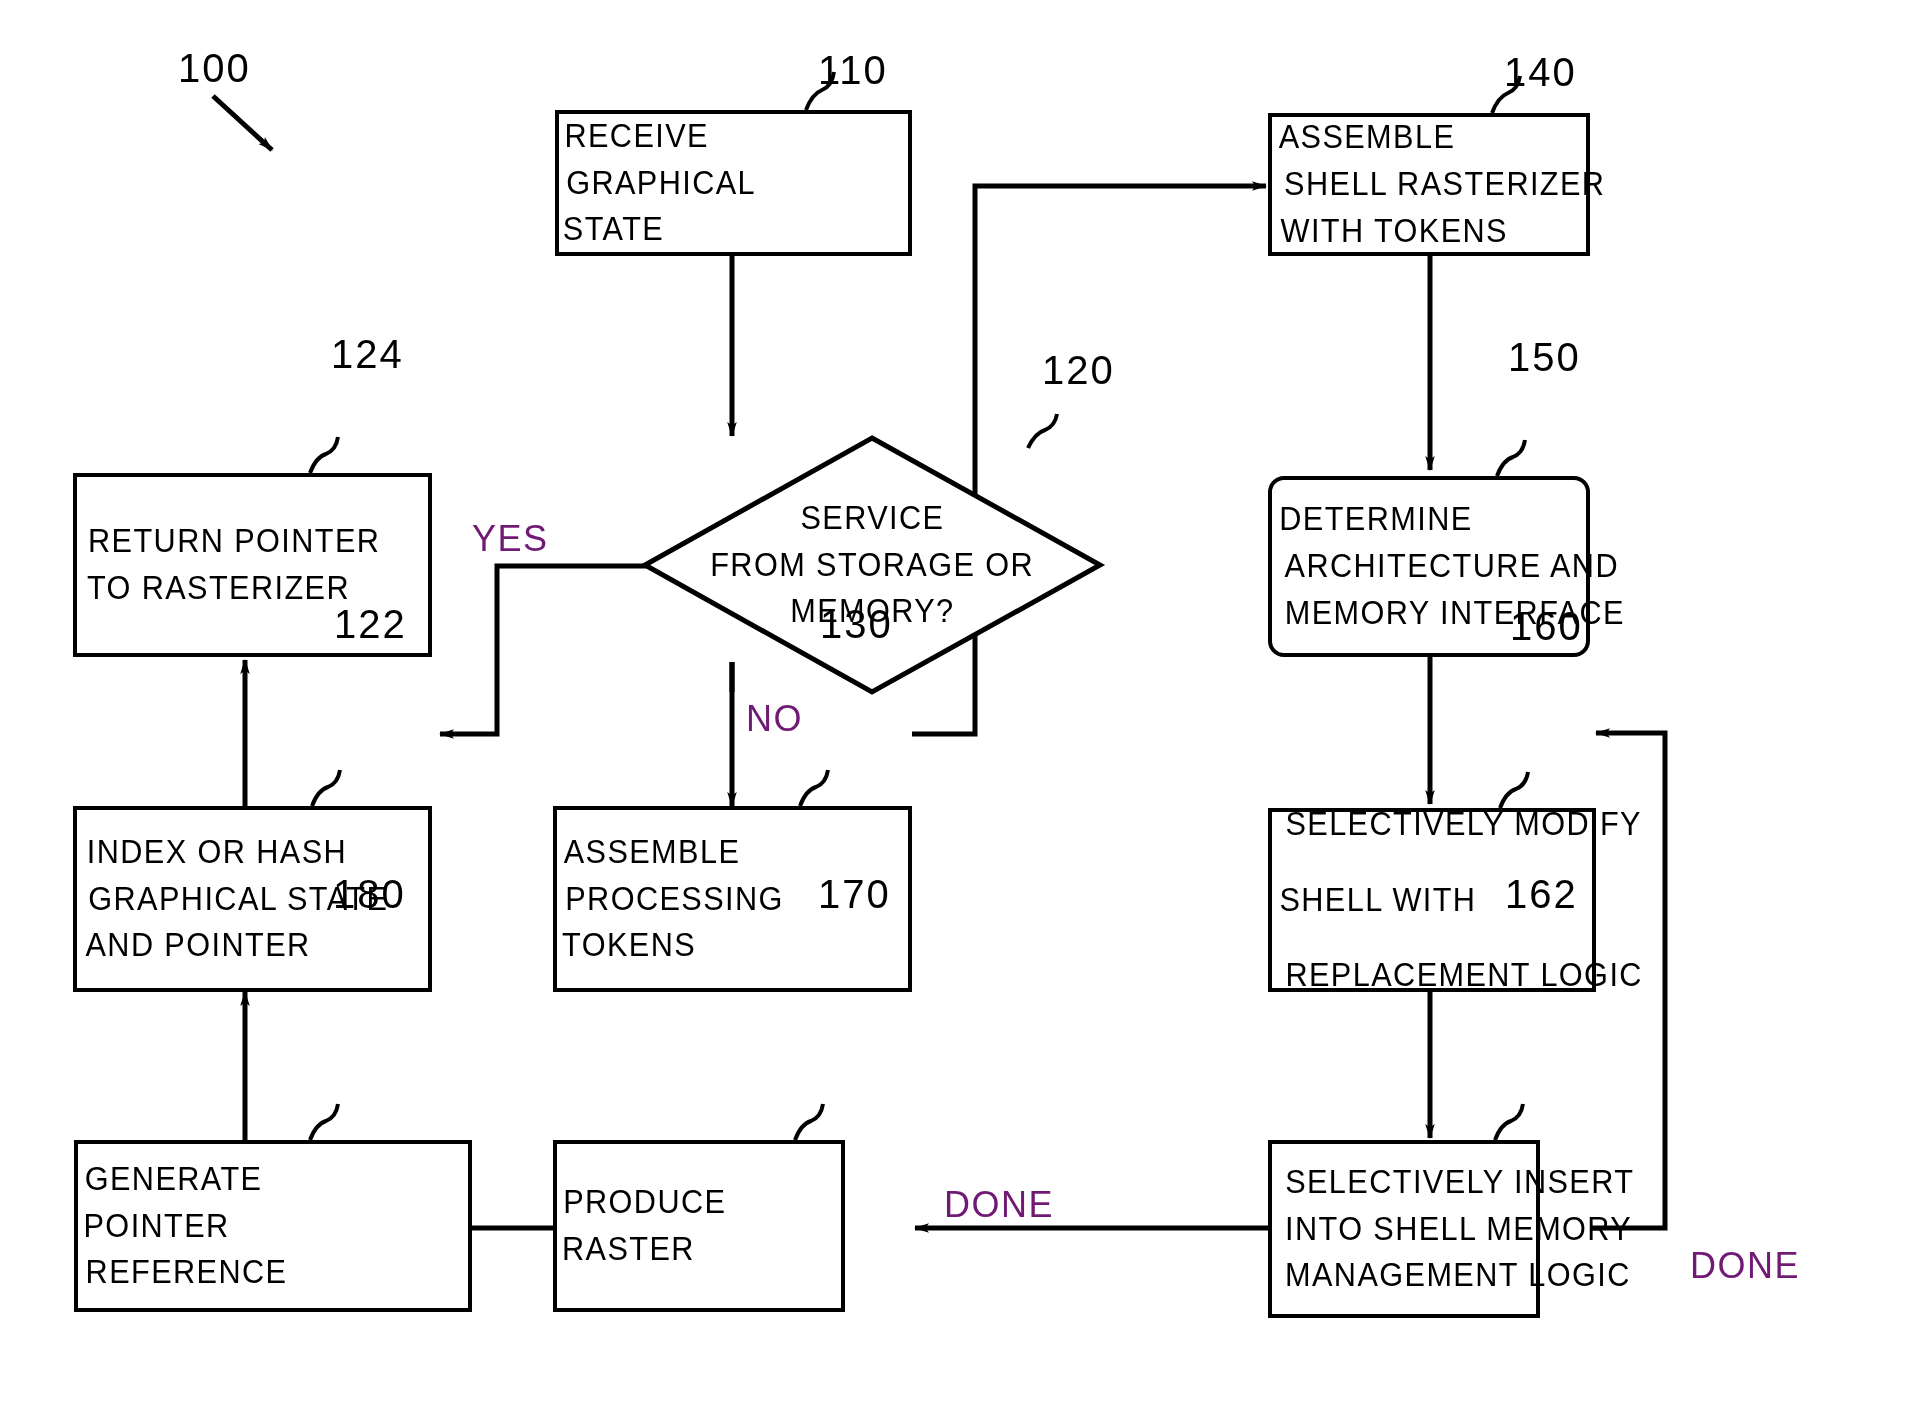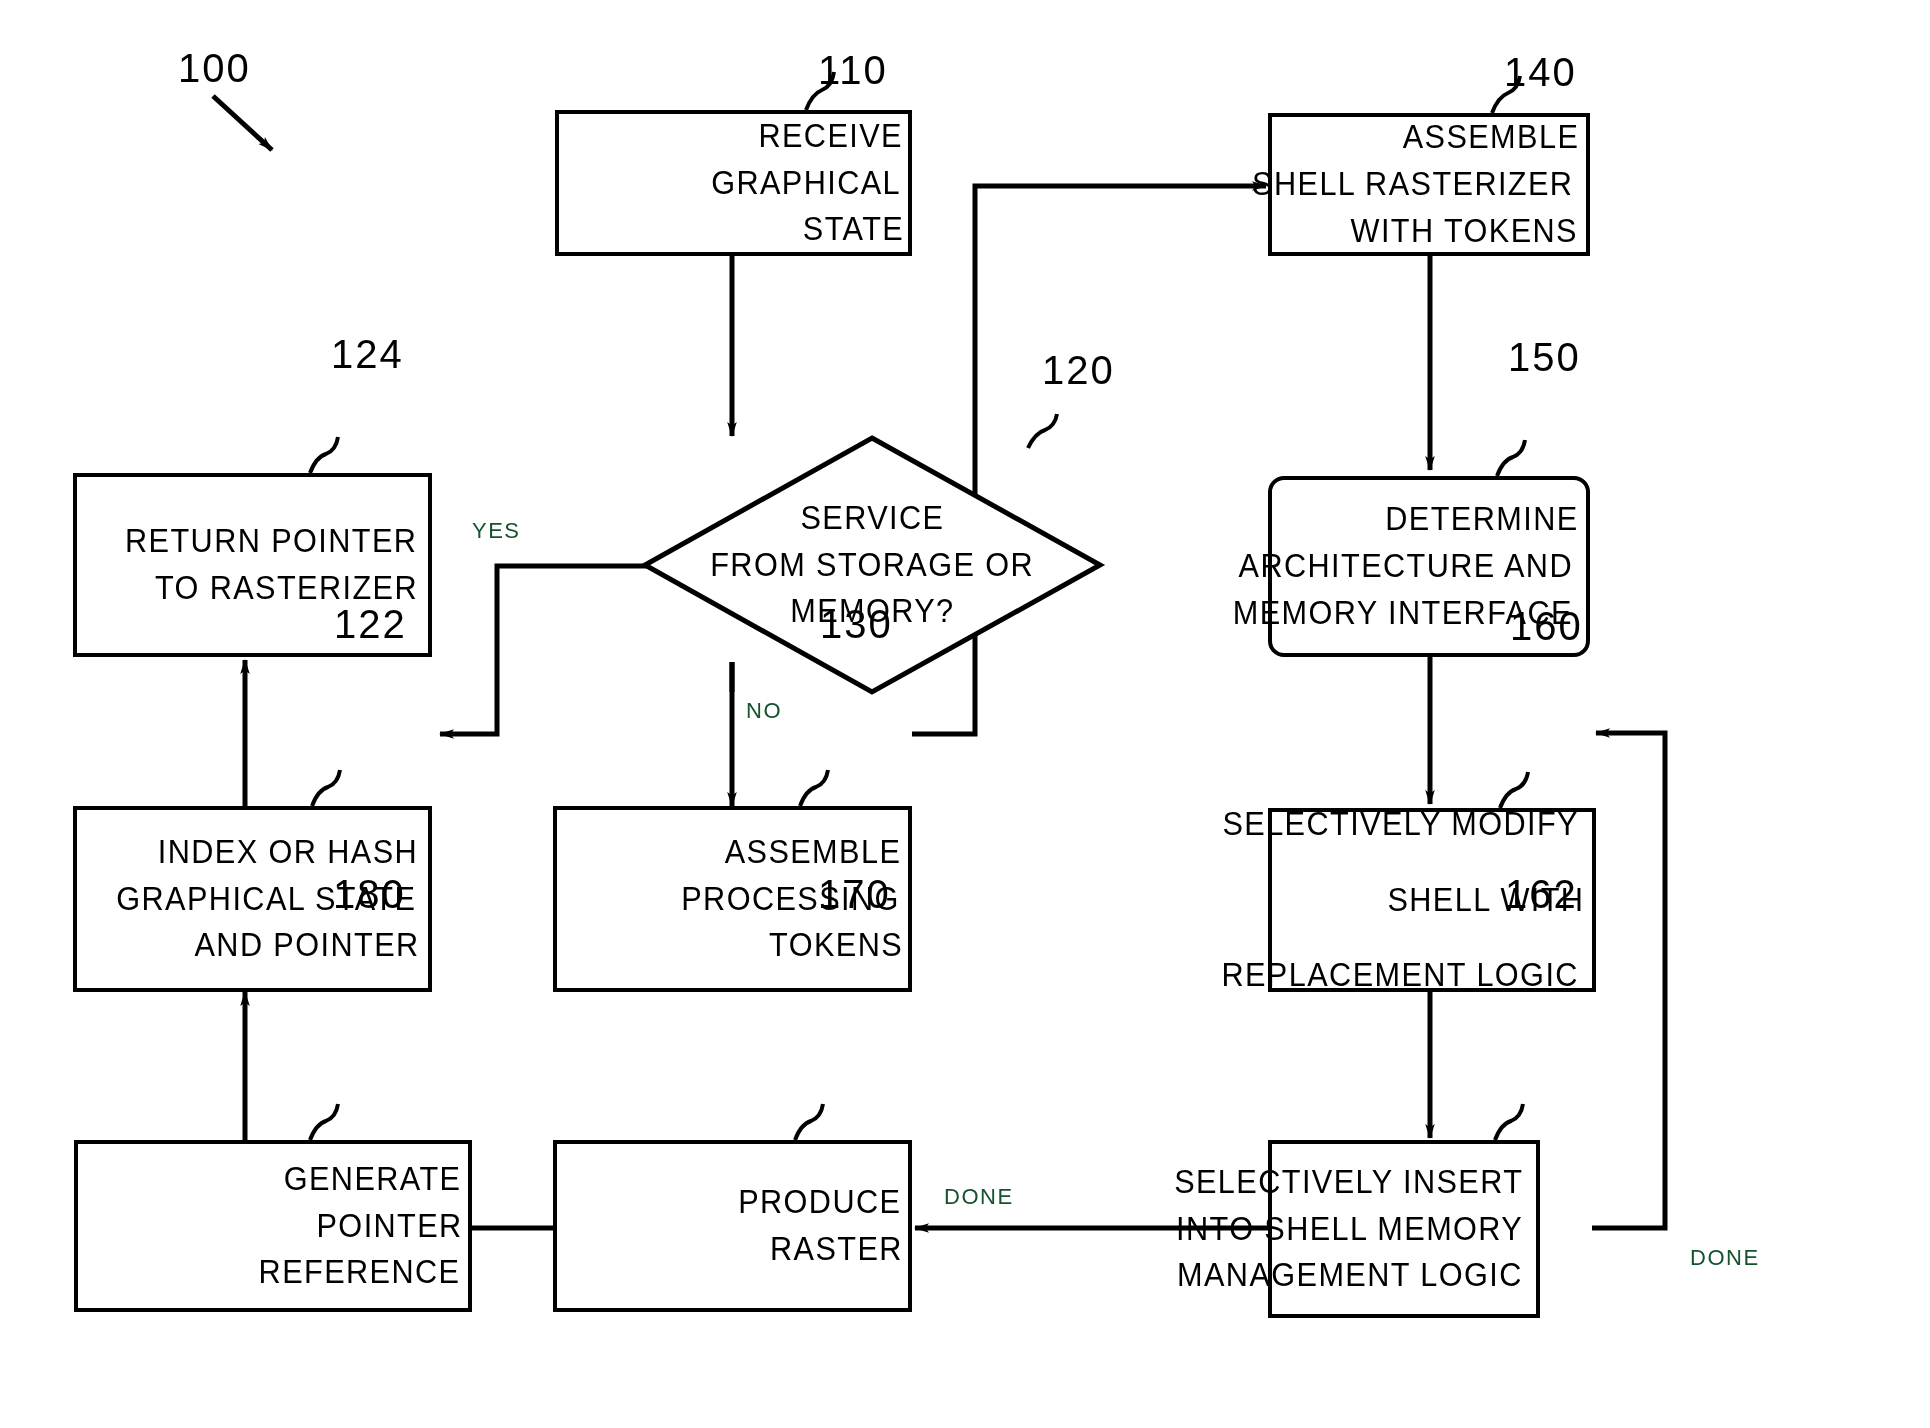--- a/index.html
+++ b/index.html
@@ -13,21 +13,21 @@
   }
   svg#wires{position:absolute;left:0;top:0;width:1930px;height:1428px;}
 
   .node{
     position:absolute;
     box-sizing:border-box;
     border:4px solid #000;
     background:#fff;
     display:flex;
     flex-direction:column;
-    align-items:flex-end;
+    align-items:flex-start;
     justify-content:center;
     text-align:center;
     color:#000;
   }
   .node .ln{
     display:block;
     font-size:33px;
     line-height:1.42;
     letter-spacing:1.5px;
     white-space:nowrap;
@@ -54,23 +54,23 @@
   }
   .reflabel{
     position:absolute;
     font-size:40px;
     letter-spacing:2px;
     color:#000;
     white-space:nowrap;
   }
   .edgelabel{
     position:absolute;
-    font-size:22px;
+    font-size:36px;
     letter-spacing:1.5px;
-    color:#14532d;
+    color:#701a75;
     white-space:nowrap;
   }
 </style>
 </head>
 <body>
 
 <div id="root">
 
   <svg id="wires" viewBox="0 0 1930 1428" xmlns="http://www.w3.org/2000/svg">
     <defs>
@@ -181,21 +181,21 @@
   </div>
   <div class="reflabel" style="left:1510px;top:604px;">160</div>
 
   <div class="node" style="left:74px;top:1140px;width:398px;height:172px;">
     <span class="ln">GENERATE</span>
     <span class="ln">POINTER</span>
     <span class="ln">REFERENCE</span>
   </div>
   <div class="reflabel" style="left:333px;top:872px;">180</div>
 
-  <div class="node" style="left:553px;top:1140px;width:359px;height:172px;">
+  <div class="node" style="left:553px;top:1140px;width:292px;height:172px;">
     <span class="ln">PRODUCE</span>
     <span class="ln">RASTER</span>
   </div>
   <div class="reflabel" style="left:818px;top:872px;">170</div>
 
   <div class="node" style="left:1268px;top:1140px;width:272px;height:178px;">
     <span class="ln">SELECTIVELY INSERT</span>
     <span class="ln">INTO SHELL MEMORY</span>
     <span class="ln">MANAGEMENT LOGIC</span>
   </div>

